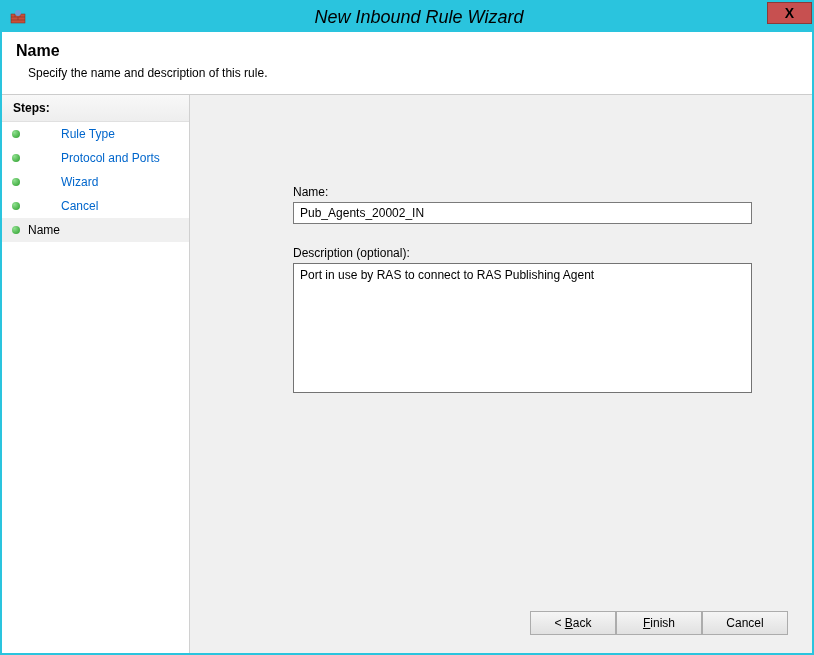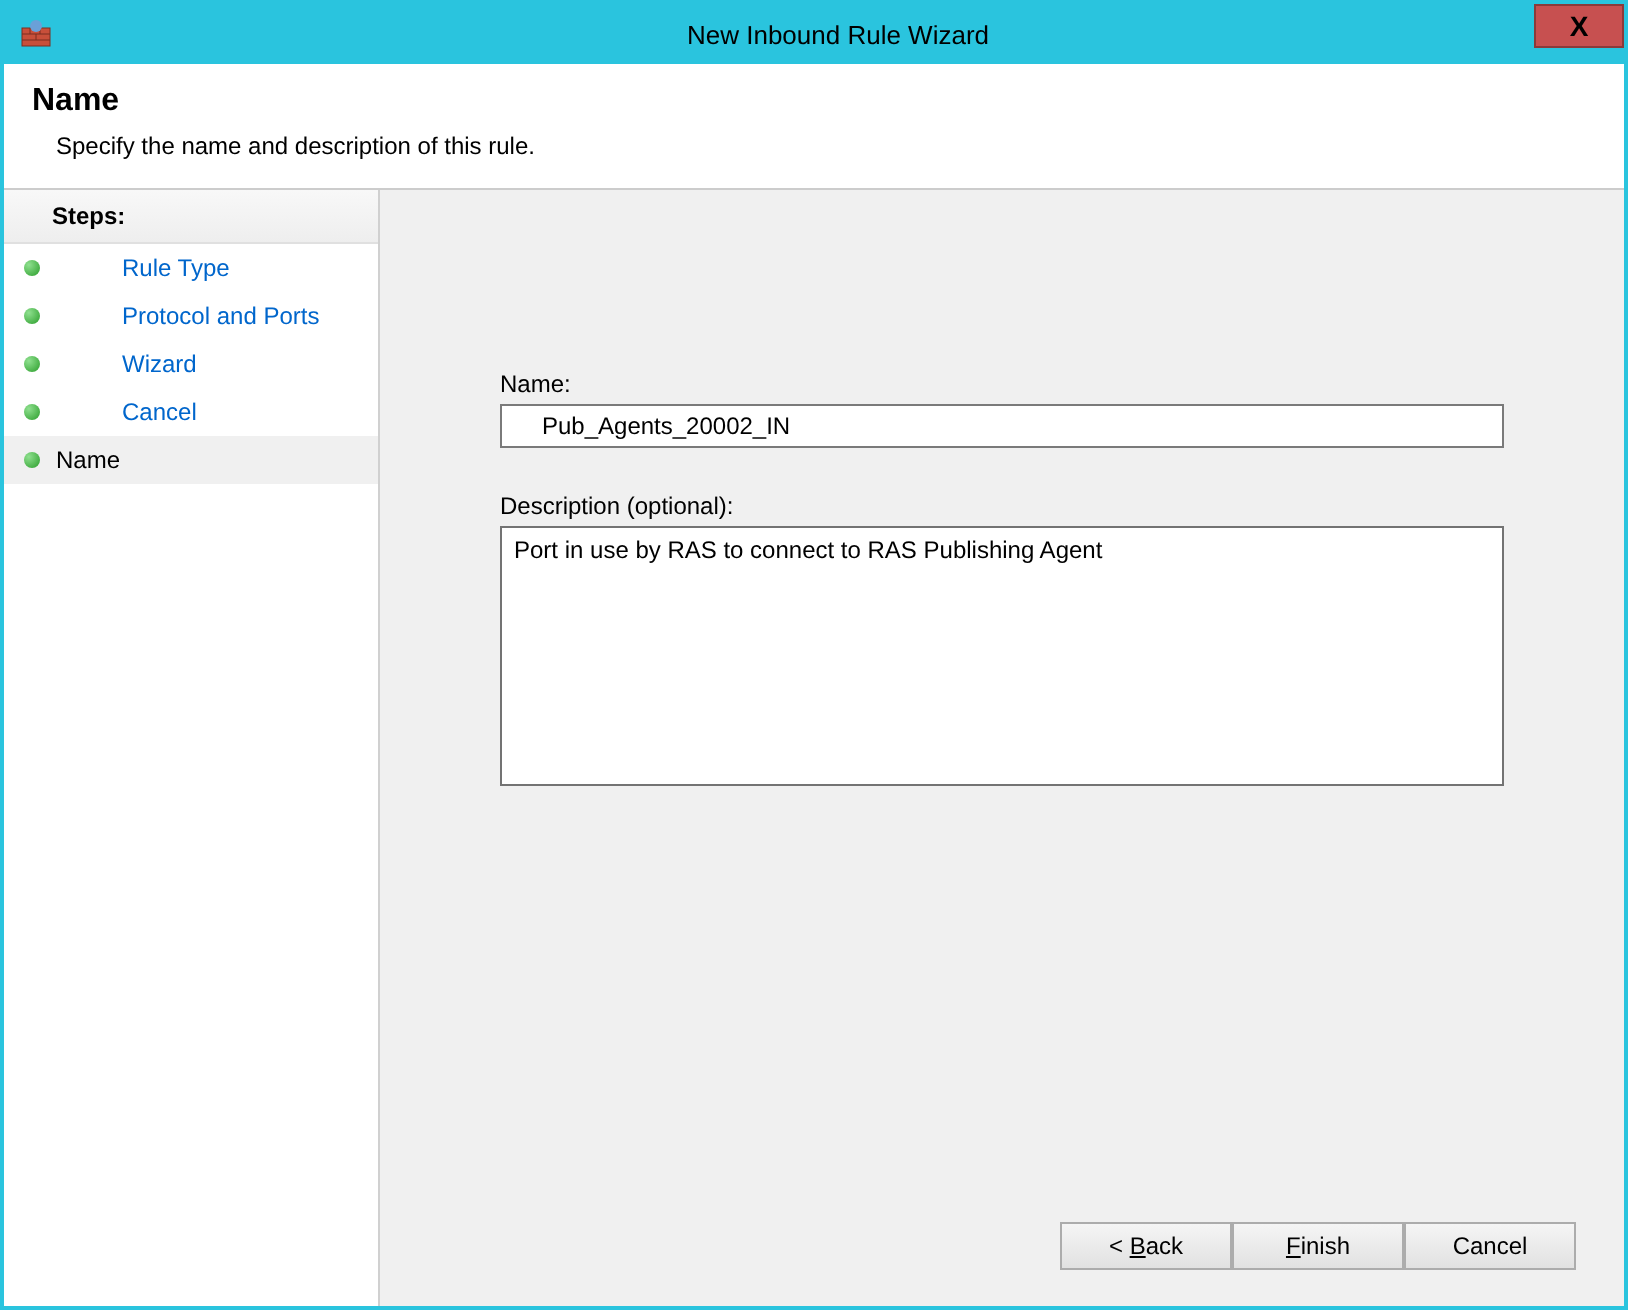--- a/index.html
+++ b/index.html
@@ -29,21 +29,22 @@
     .titlebar-icon {
       width: 16px;
       height: 16px;
       margin-left: 8px;
       display: inline-block;
     }
     .titlebar-title {
       flex: 1;
       text-align: center;
       color: #000;
-      font-size: 13px;
+      font-size: 18px;
+      font-style: italic;
     }
     .titlebar-close {
       width: 45px;
       height: 22px;
       background: #c75050;
       border: 1px solid #8b3a3a;
       display: flex;
       align-items: center;
       justify-content: center;
       position: absolute;
@@ -76,21 +77,21 @@
       display: flex;
     }
     .sidebar {
       width: 188px;
       background: #fff;
       border-right: 1px solid #d0d0d0;
       display: flex;
       flex-direction: column;
     }
     .sidebar-header {
-      padding: 6px 24px;
+      padding: 6px 11px;
       font-weight: bold;
       background: linear-gradient(#f8f8f8, #eeeeee);
       border-bottom: 1px solid #e0e0e0;
       font-size: 12px;
     }
     .sidebar-item {
       display: flex;
       align-items: center;
       padding: 5px 10px;
       cursor: pointer;
@@ -114,31 +115,32 @@
     }
     .main-content {
       flex: 1;
       background: #f0f0f0;
       display: flex;
       flex-direction: column;
       padding: 0;
     }
     .form-area {
       padding: 90px 60px 0 60px;
+      margin-left: 43px;
     }
     .form-label {
       font-size: 12px;
       margin-bottom: 3px;
       display: block;
     }
     .text-input {
       width: 100%;
       height: 22px;
       border: 1px solid #7a7a7a;
-      padding: 2px 20px;
+      padding: 2px 6px;
       font-family: inherit;
       font-size: 12px;
       background: #fff;
     }
     .textarea-input {
       width: 100%;
       height: 130px;
       border: 1px solid #737373;
       padding: 4px 6px;
       font-family: inherit;

